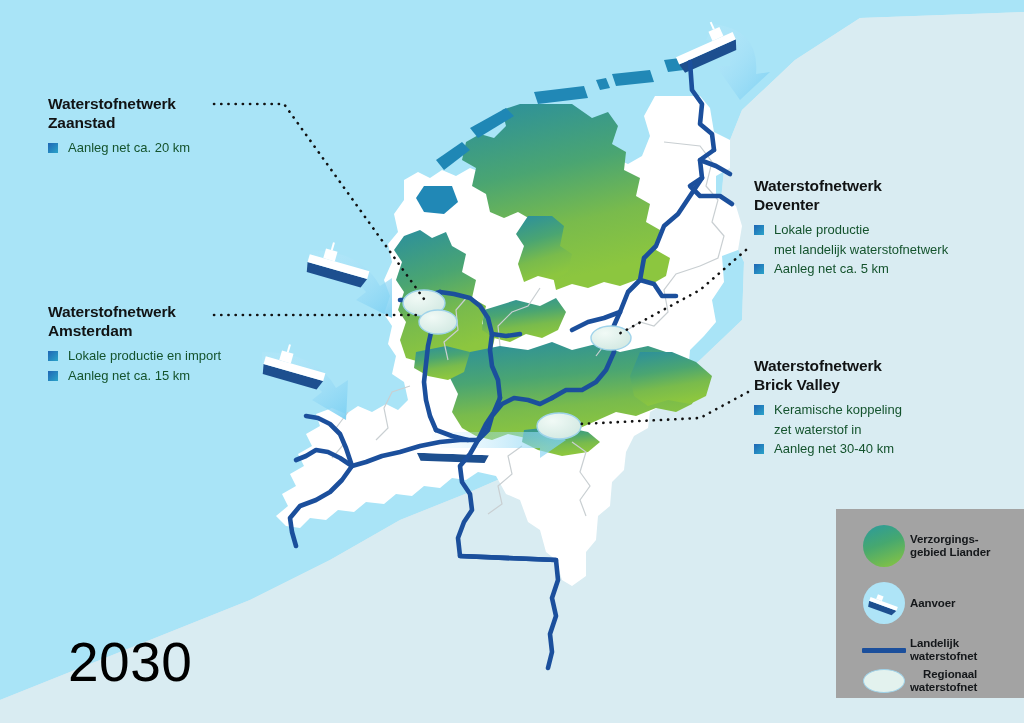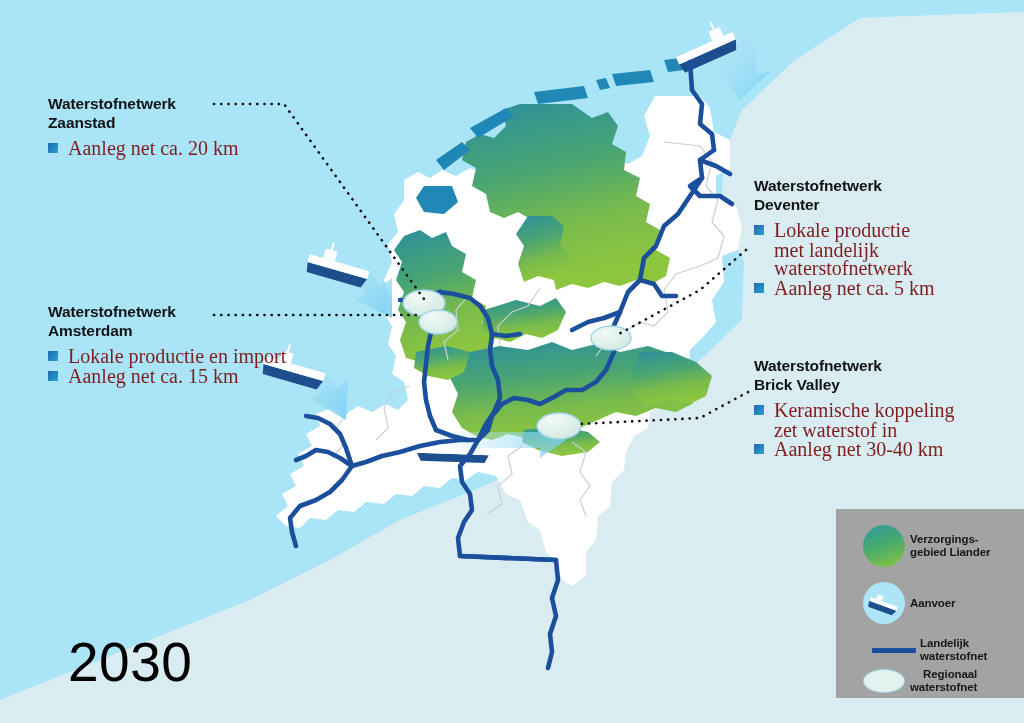--- a/index.html
+++ b/index.html
@@ -14,22 +14,22 @@
 
   
   .callout{position:absolute;}
   .callout .title{
     font-weight:bold;font-size:15.5px;line-height:18.5px;color:#111314;
     letter-spacing:-0.1px;white-space:pre-line;
   }
   .callout ul{list-style:none;margin:7px 0 0 0;padding:0;}
   .callout li{
     position:relative;padding-left:20px;
-    font-size:20px;line-height:18.5px;color:#7f1d1d;
-    margin-bottom:1px;white-space:pre-line;font-family:Liberation Serif, serif;
+    font-size:13px;line-height:18.5px;color:#14532d;
+    margin-bottom:1px;white-space:pre-line;
   }
   .callout li .bullet{
     position:absolute;left:0;top:4px;width:10px;height:10px;
     background:linear-gradient(135deg,#1f66b5 0%,#2aa3c9 100%);
     display:block;
   }
   .callout li.cont{padding-left:20px;}
 
   #c-zaanstad{left:48px;top:95px;width:260px;}
   #c-amsterdam{left:48px;top:303px;width:270px;}
@@ -45,21 +45,21 @@
 
   
   #legend{
     position:absolute;left:836px;top:509px;width:188px;height:189px;
     background:#a3a3a3;
   }
   .lg-row{position:absolute;display:flex;align-items:center;}
   .lg-label{font-size:11.5px;line-height:13px;color:#14171a;font-weight:bold;white-space:pre-line;letter-spacing:-0.1px;}
   #lg-0{left:22px;top:16px;}
   #lg-1{left:22px;top:73px;}
-  #lg-2{left:32px;top:128px;}
+  #lg-2{left:22px;top:128px;}
   #lg-3{left:22px;top:159px;text-align:right;}
   .lg-ico{width:52px;flex:0 0 52px;display:flex;align-items:center;justify-content:center;}
   .swatch-circle{width:42px;height:42px;border-radius:50%;
     background:linear-gradient(160deg,#2b9a9e 0%,#46a86f 45%,#8cc63f 100%);}
   .swatch-ship{width:42px;height:42px;border-radius:50%;background:#aee4f7;position:relative;overflow:hidden;}
   .swatch-line{width:44px;height:5px;background:#1b4f9c;border-radius:1px;}
   .swatch-ell{width:40px;height:22px;border-radius:50%;background:#e3f2ee;border:1.2px solid #9fd3ea;}
 </style>
 </head>
 <body>

